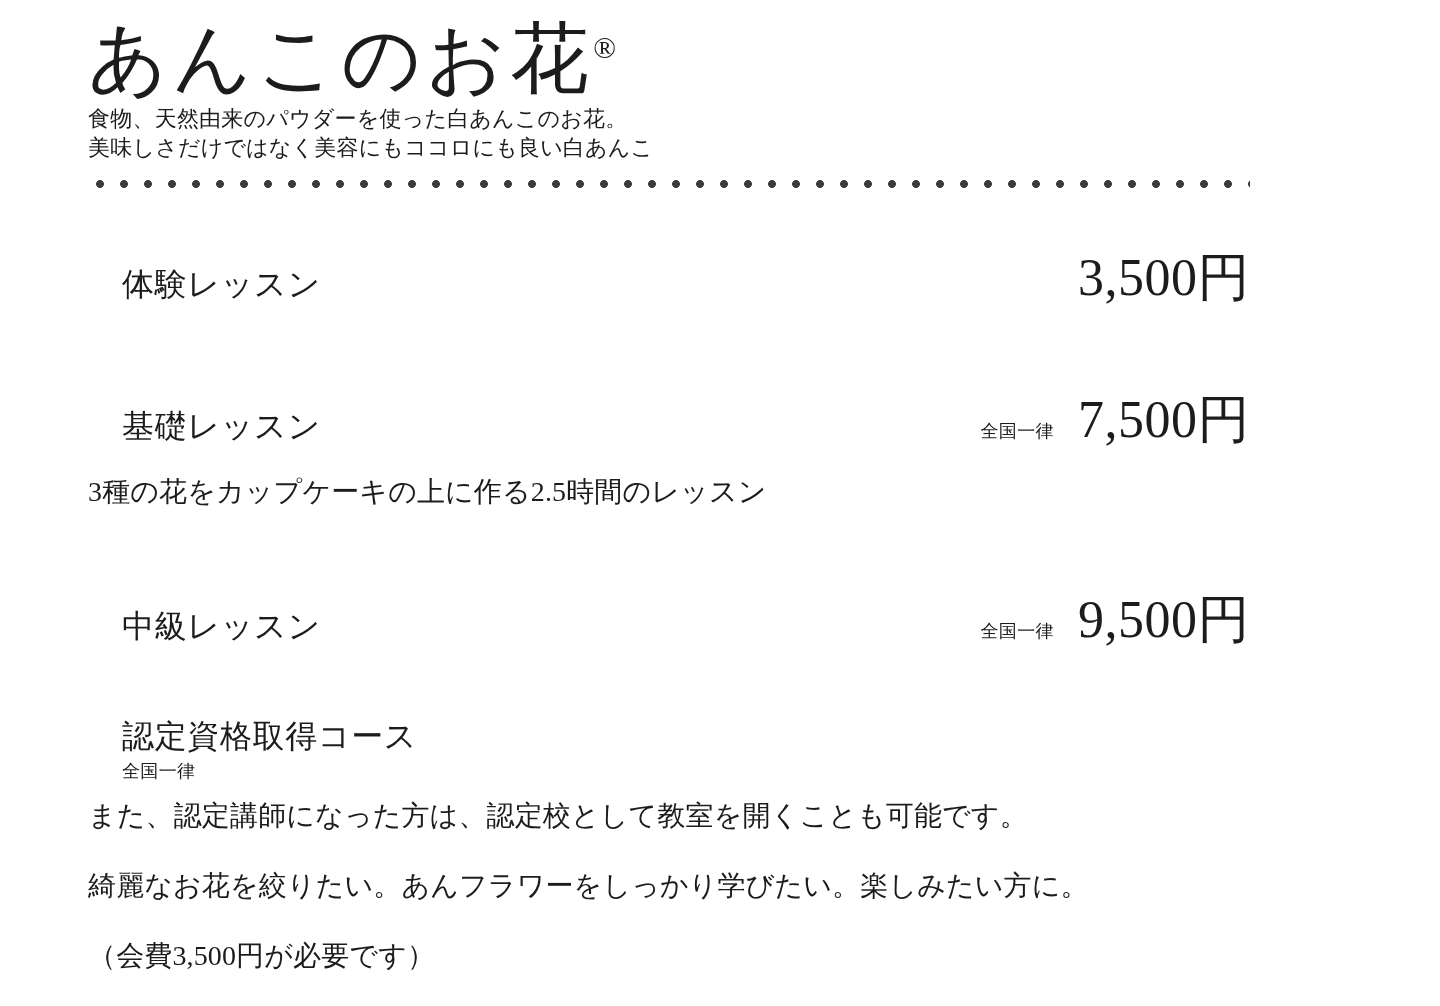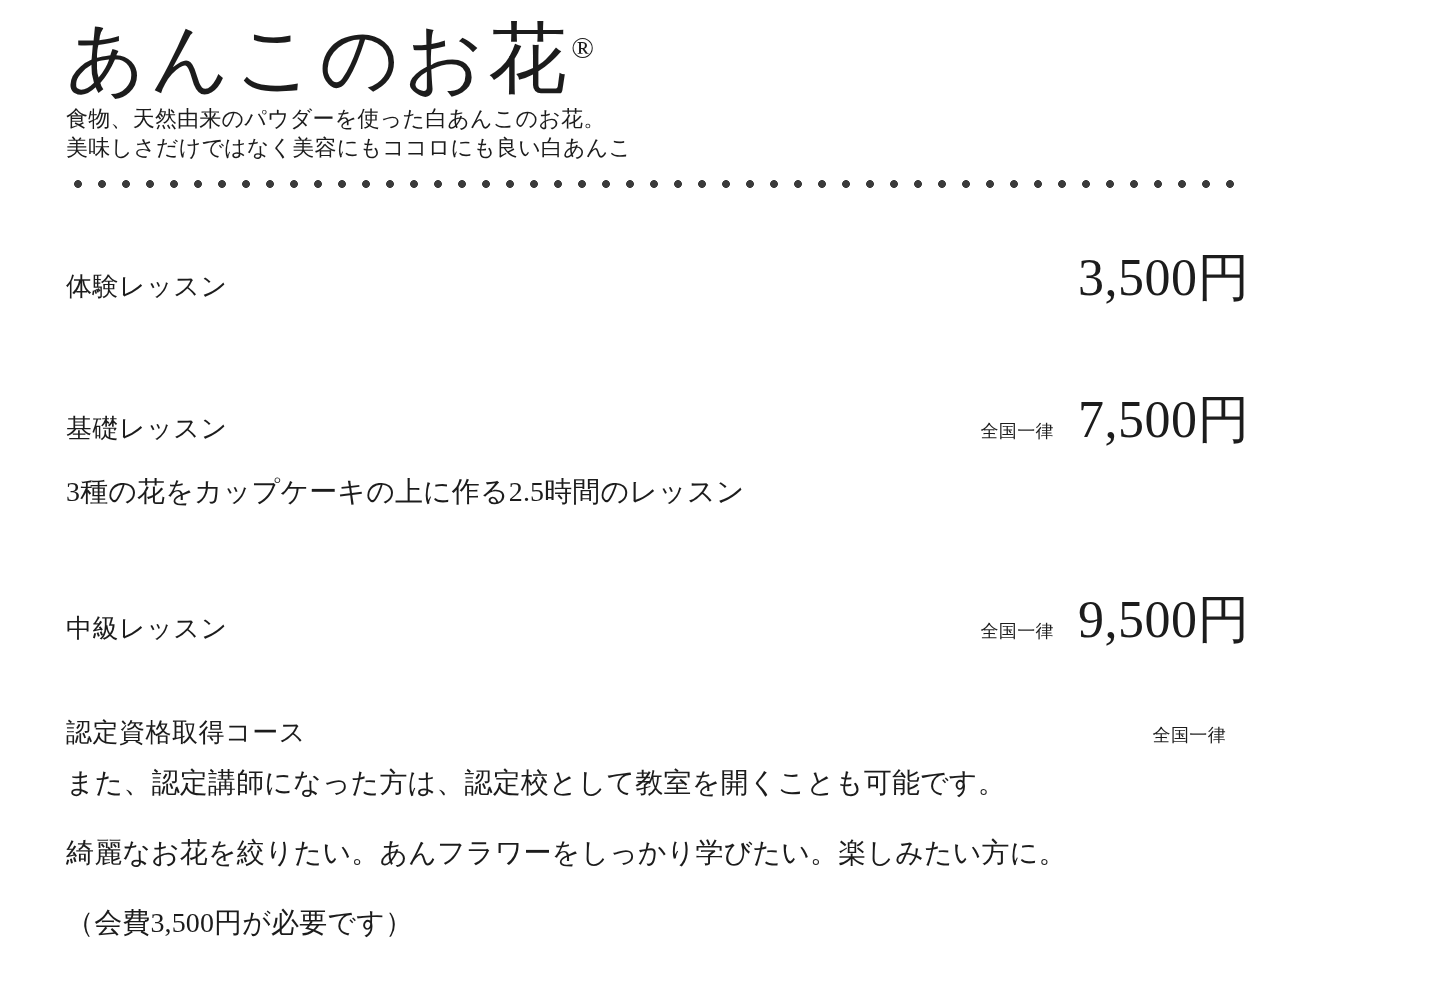--- a/index.html
+++ b/index.html
@@ -13,21 +13,21 @@
     font-family: "Liberation Serif", "DejaVu Serif", serif;
     color: #1c1c1c;
     overflow: hidden;
   }
 
   .page {
     position: relative;
     width: 1440px;
     height: 1006px;
     box-sizing: border-box;
-    padding: 18px 190px 0 66px;
+    padding: 18px 190px 0 88px;
   }
 
   
   .brand-title {
     font-size: 78px;
     line-height: 1.05;
     font-weight: 400;
     letter-spacing: 0.06em;
     margin: 0 0 4px 0;
     white-space: nowrap;
@@ -64,23 +64,24 @@
   }
   .course:last-child { margin-bottom: 0; }
 
   .course-head {
     display: flex;
     align-items: baseline;
     justify-content: space-between;
     width: 100%;
   }
   .course-name {
-    font-size: 26px;
+    font-size: 32px;
     letter-spacing: 0.02em;
     white-space: nowrap;
+    margin-left: 34px;
   }
   .course-price-wrap {
     display: flex;
     align-items: baseline;
     white-space: nowrap;
   }
   .price-note {
     font-size: 18px;
     letter-spacing: 0.02em;
     margin-right: 24px;
@@ -94,21 +95,21 @@
 
   .course-desc {
     font-size: 28px;
     line-height: 1.5;
     letter-spacing: 0.005em;
     margin-top: 16px;
     white-space: nowrap;
   }
   .course-desc + .course-desc { margin-top: 2px; }
 
-  .course.is-last .course-head { margin-bottom: 2px; }
+  .course.is-last .course-head { margin-bottom: 2px; flex-direction: column; }
   .course.is-last .course-desc { margin-top: 12px; }
 </style>
 </head>
 <body>
 
 <div class="page">
 
   <header>
     <h1 class="brand-title"><span>あんこのお花</span><span class="reg">®</span></h1>
     <p class="brand-sub">食物、天然由来のパウダーを使った白あんこのお花。</p>

